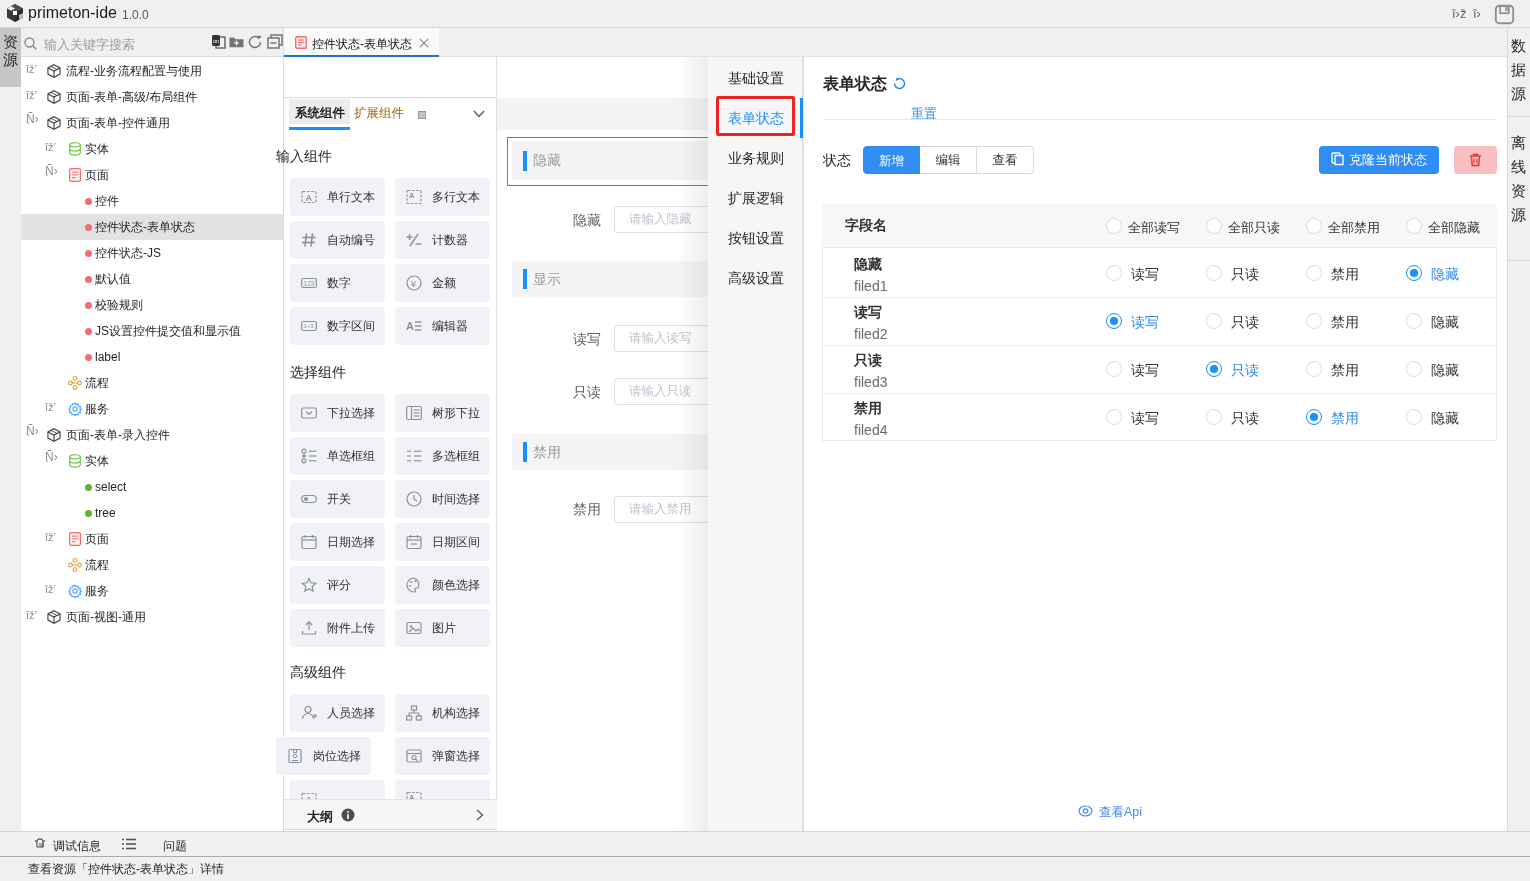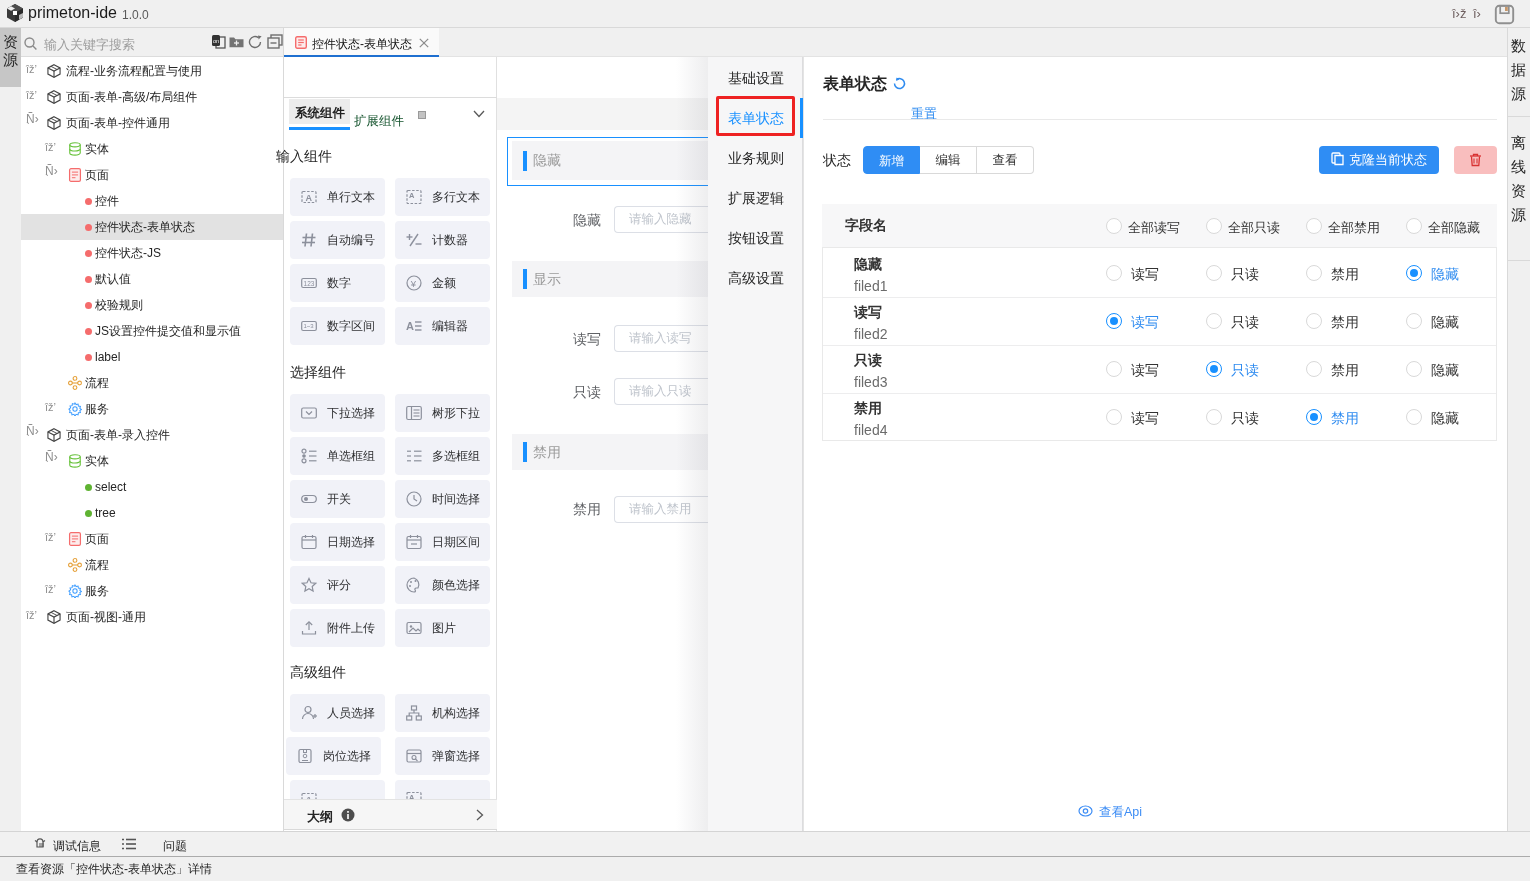--- a/index.html
+++ b/index.html
@@ -319,21 +319,21 @@
     <g stroke="#555" stroke-width="1.6">
       <line x1="0" y1="1.5" x2="2" y2="1.5"></line>
       <line x1="4" y1="1.5" x2="14" y2="1.5"></line>
       <line x1="0" y1="6" x2="2" y2="6"></line>
       <line x1="4" y1="6" x2="14" y2="6"></line>
       <line x1="0" y1="10.5" x2="2" y2="10.5"></line>
       <line x1="4" y1="10.5" x2="14" y2="10.5"></line>
     </g>
   </svg>
 <div class="abs" style="left:144px;top:838px;font-size:12px;color:#262626;padding-left:19px;">问题</div>
-<div class="abs" id="statusbar"><span style="margin-left:16px">查看资源「控件状态-表单状态」详情</span></div>
+<div class="abs" id="statusbar"><span style="margin-left:28px">查看资源「控件状态-表单状态」详情</span></div>
 
 <div class="abs" id="tabbar"></div>
 <div class="abs" id="activetab"></div>
 <svg class="abs" style="left:295px;top:36px" width="12" height="13" viewBox="0 0 12 13">
     <rect x="0.7" y="0.7" width="10.6" height="11.6" rx="1.5" fill="#fdecec" stroke="#f56c6c" stroke-width="1.4"></rect>
     <line x1="3.2" y1="4" x2="8.8" y2="4" stroke="#f56c6c" stroke-width="1.2"></line>
     <line x1="3.2" y1="6.5" x2="8.8" y2="6.5" stroke="#f56c6c" stroke-width="1.2"></line>
     <line x1="3.2" y1="9" x2="6.5" y2="9" stroke="#f56c6c" stroke-width="1.2"></line>
   </svg>
 <div class="abs" style="left:312px;top:36px;font-size:12px;color:#141414;">控件状态-表单状态</div>
@@ -343,21 +343,21 @@
   </svg>
 <div class="abs" id="tabink"></div>
 <div class="abs" style="left:439px;top:56px;width:1068px;height:1px;background:#e3e3e3;"></div>
 
 <div class="abs" id="cpanel"></div>
 <div class="abs" id="vline-left"></div>
 <div class="abs" id="hline-top"></div>
 <div class="abs ctab-active"></div>
 <div class="abs" style="left:295px;top:105px;font-size:12.5px;font-weight:700;color:#1f1f1f;">系统组件</div>
 <div class="abs ctabink"></div>
-<div class="abs" style="left:354px;top:113px;font-size:12.5px;color:#14532d;">扩展组件</div>
+<div class="abs" style="left:354px;top:105px;font-size:12.5px;color:#a16207;">扩展组件</div>
 <div class="abs" style="left:418px;top:111px;width:8px;height:8px;background:#c3c3c3;border:1px solid #9a9a9a;box-sizing:border-box;"></div>
 <svg class="abs" style="left:473px;top:110px" width="12" height="8" viewBox="0 0 12 8">
     <polyline points="1,1 6,6.5 11,1" fill="none" stroke="#595959" stroke-width="1.3"></polyline>
   </svg>
 <div class="abs" id="cards" style="left:0;top:0;width:1530px;height:0">
     <div class="abs glabel" style="left:276px;top:148px">输入组件</div>
     <div class="card" style="left:290px;top:178px">
       <svg width="16" height="16" viewBox="0 0 16 16">
         <rect x="1" y="2.5" width="14" height="11" rx="1" fill="none" stroke="#8c909c" stroke-width="1.2" stroke-dasharray="2.5 1.6"></rect>
         <text x="4.6" y="11.5" font-size="9" font-weight="bold" fill="#8c909c">A</text>
@@ -548,21 +548,21 @@
     <div class="card" style="left:395px;top:694px">
       <svg width="16" height="16" viewBox="0 0 16 16">
         <rect x="5.5" y="1" width="5" height="4" fill="none" stroke="#8c909c" stroke-width="1.2"></rect>
         <rect x="0.7" y="11" width="5" height="4" fill="none" stroke="#8c909c" stroke-width="1.2"></rect>
         <rect x="10.3" y="11" width="5" height="4" fill="none" stroke="#8c909c" stroke-width="1.2"></rect>
         <polyline points="3.2,11 3.2,8 12.8,8 12.8,11" fill="none" stroke="#8c909c" stroke-width="1.2"></polyline>
         <line x1="8" y1="5" x2="8" y2="8" stroke="#8c909c" stroke-width="1.2"></line>
       </svg>
       <span class="lb">机构选择</span>
     </div>
-    <div class="card" style="left:286px;top:737px">
+    <div class="card" style="left:276px;top:737px">
       <svg width="16" height="16" viewBox="0 0 16 16">
         <rect x="2" y="1.5" width="12" height="13" rx="1.5" fill="none" stroke="#8c909c" stroke-width="1.2"></rect>
         <rect x="6.5" y="1.5" width="3" height="3" fill="none" stroke="#8c909c" stroke-width="1"></rect>
         <circle cx="8" cy="8" r="1.8" fill="none" stroke="#8c909c" stroke-width="1"></circle>
         <line x1="5" y1="12.5" x2="11" y2="12.5" stroke="#8c909c" stroke-width="1"></line>
       </svg>
       <span class="lb">岗位选择</span>
     </div>
     <div class="card" style="left:395px;top:737px">
       <svg width="16" height="16" viewBox="0 0 16 16">

